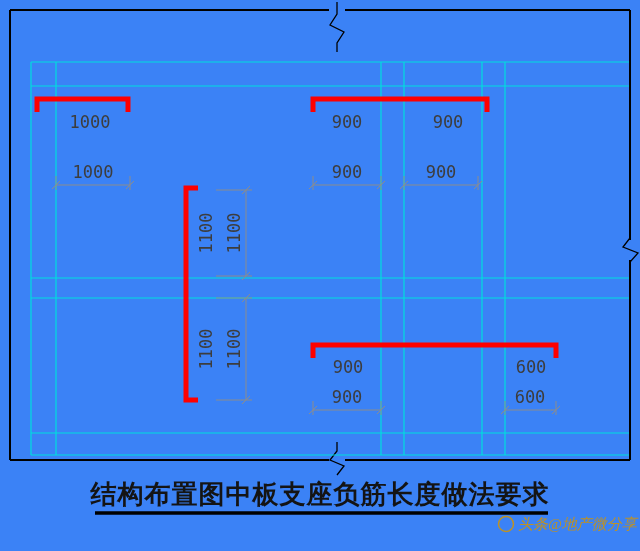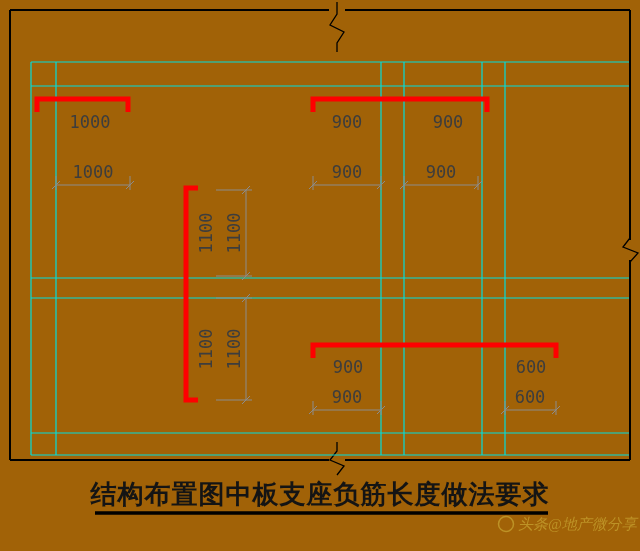--- a/index.html
+++ b/index.html
@@ -1,20 +1,20 @@
 <!DOCTYPE html>
 <html><head>
 <meta charset="utf-8">
 <style>
   html, body { margin: 0; padding: 0; background: #ffffff; }
   .stage {
     position: relative;
     width: 640px;
     height: 551px;
-    background: #a16207;
+    background: #3b82f6;
     overflow: hidden;
     font-family: "DejaVu Sans", sans-serif;
   }
   svg { display: block; }
   text.dim {
     font-family: "DejaVu Sans Mono", monospace;
     font-size: 17px;
   }
   text.title {
     font-family: "Liberation Serif", serif;

